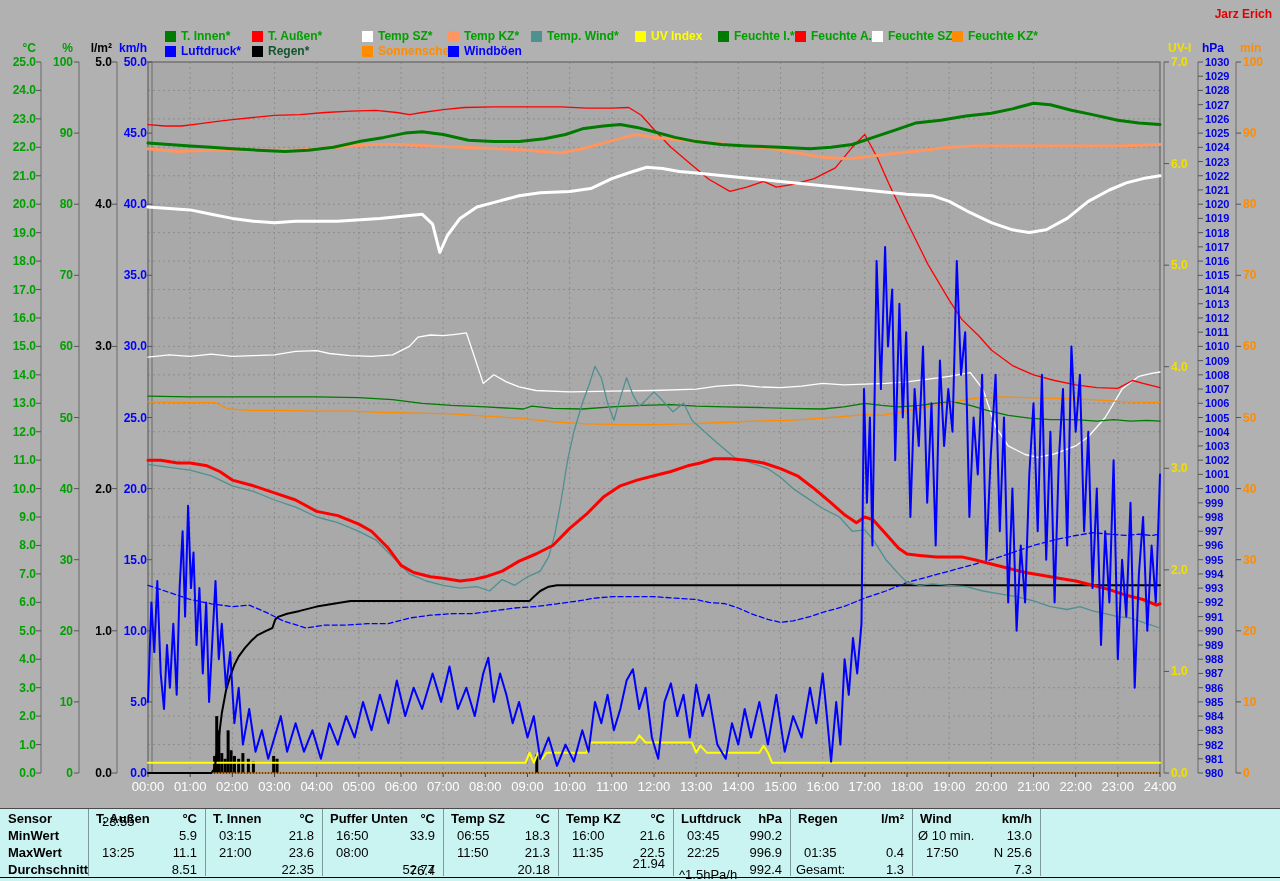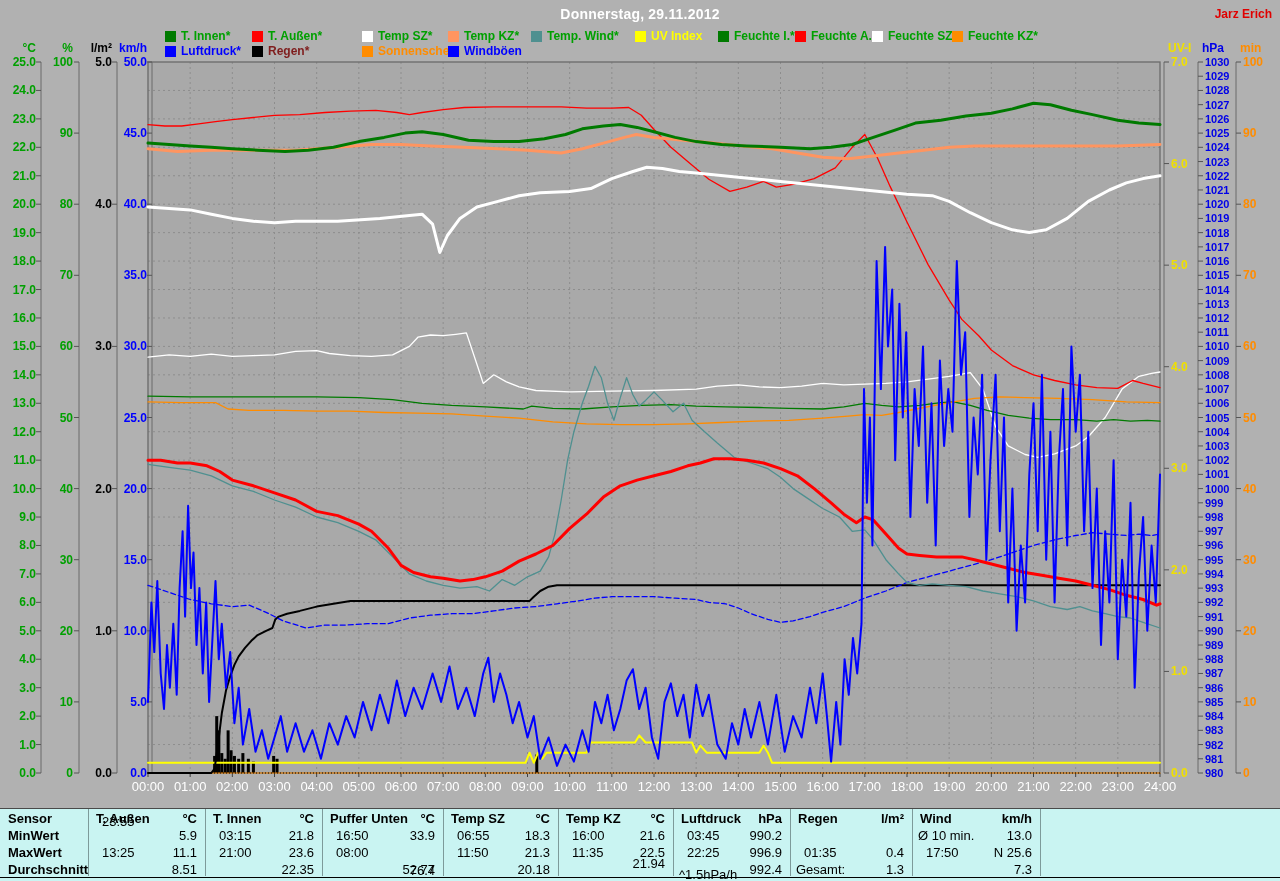--- a/index.html
+++ b/index.html
@@ -32,21 +32,20 @@
   .t-cell{position:absolute;line-height:16px;white-space:nowrap;}
   .t-bold{font-weight:bold;}
   .t-right{text-align:right;}
   .t-sep{position:absolute;top:0;bottom:5px;width:1px;background:#7d9a9a;}
   .t-bottomline{position:absolute;left:0;right:0;top:68px;height:1px;background:#000;}
 </style>
 </head>
 <body>
 
 <div id="screen">
-  <div id="page-title">Donnerstag, 29.11.2012</div>
   <div id="watermark">Jarz Erich</div>
   <svg id="chart-wrap" width="1280" height="806" viewBox="0 0 1280 806">
       <rect x="148" y="62" width="1012" height="711" fill="#a9a9a9"></rect>
       <line x1="148" y1="90.44" x2="1160" y2="90.44" stroke="#8d8d8d" stroke-width="1" stroke-dasharray="2,3"></line>
       <line x1="148" y1="118.88" x2="1160" y2="118.88" stroke="#8d8d8d" stroke-width="1" stroke-dasharray="2,3"></line>
       <line x1="148" y1="147.32" x2="1160" y2="147.32" stroke="#8d8d8d" stroke-width="1" stroke-dasharray="2,3"></line>
       <line x1="148" y1="175.76" x2="1160" y2="175.76" stroke="#8d8d8d" stroke-width="1" stroke-dasharray="2,3"></line>
       <line x1="148" y1="204.2" x2="1160" y2="204.2" stroke="#8d8d8d" stroke-width="1" stroke-dasharray="2,3"></line>
       <line x1="148" y1="232.64" x2="1160" y2="232.64" stroke="#8d8d8d" stroke-width="1" stroke-dasharray="2,3"></line>
       <line x1="148" y1="261.08000000000004" x2="1160" y2="261.08000000000004" stroke="#8d8d8d" stroke-width="1" stroke-dasharray="2,3"></line>
@@ -474,21 +473,21 @@
       <div class="legend-item" style="left: 952px; top: 30px;">
         <span class="swatch" style="background: rgb(255, 140, 0);"></span>
         <span style="color: rgb(0, 160, 0);">Feuchte KZ*</span>
       </div>
       <div class="legend-item" style="left: 165px; top: 45px;">
         <span class="swatch" style="background: rgb(0, 0, 255);"></span>
         <span style="color: rgb(0, 0, 255);">Luftdruck*</span>
       </div>
       <div class="legend-item" style="left: 252px; top: 45px;">
         <span class="swatch" style="background: rgb(0, 0, 0);"></span>
-        <span style="color: #7f1d1d;">Regen*</span>
+        <span style="color: #14532d;">Regen*</span>
       </div>
       <div class="legend-item" style="left: 362px; top: 45px;">
         <span class="swatch" style="background: rgb(255, 140, 0);"></span>
         <span style="color: rgb(255, 140, 0);">Sonnenschein</span>
       </div>
       <div class="legend-item" style="left: 448px; top: 45px;">
         <span class="swatch" style="background: rgb(0, 0, 255);"></span>
         <span style="color: rgb(0, 0, 255);">Windböen</span>
       </div>
     </div>

